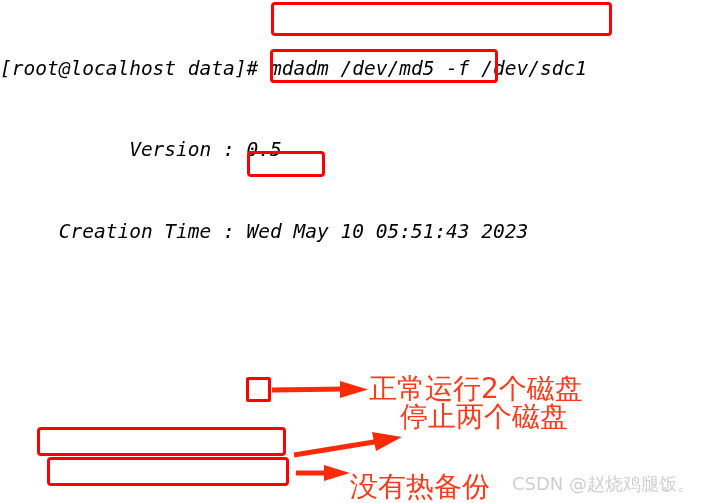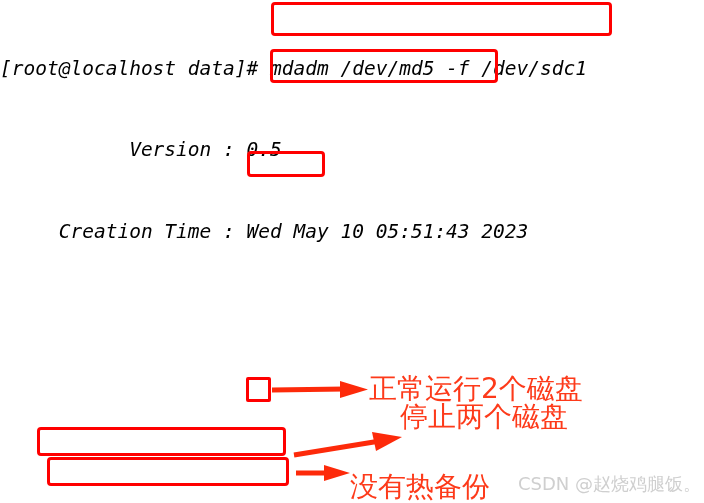--- a/index.html
+++ b/index.html
@@ -72,21 +72,20 @@
   }
 
   
   .watermark {
     position: absolute;
     color: #cfcfcf;
     font-family: "DejaVu Sans", "Liberation Sans", sans-serif;
     font-size: 18px;
     line-height: 20px;
     white-space: nowrap;
-    margin-left: 6px;
   }
 </style>
 </head>
 <body>
 
 <div id="screen">
 
   <div class="term">
     <div class="line">[root@localhost data]# mdadm /dev/md5 -f /dev/sdc1</div>
     <div class="line">           Version : 0.5</div>

